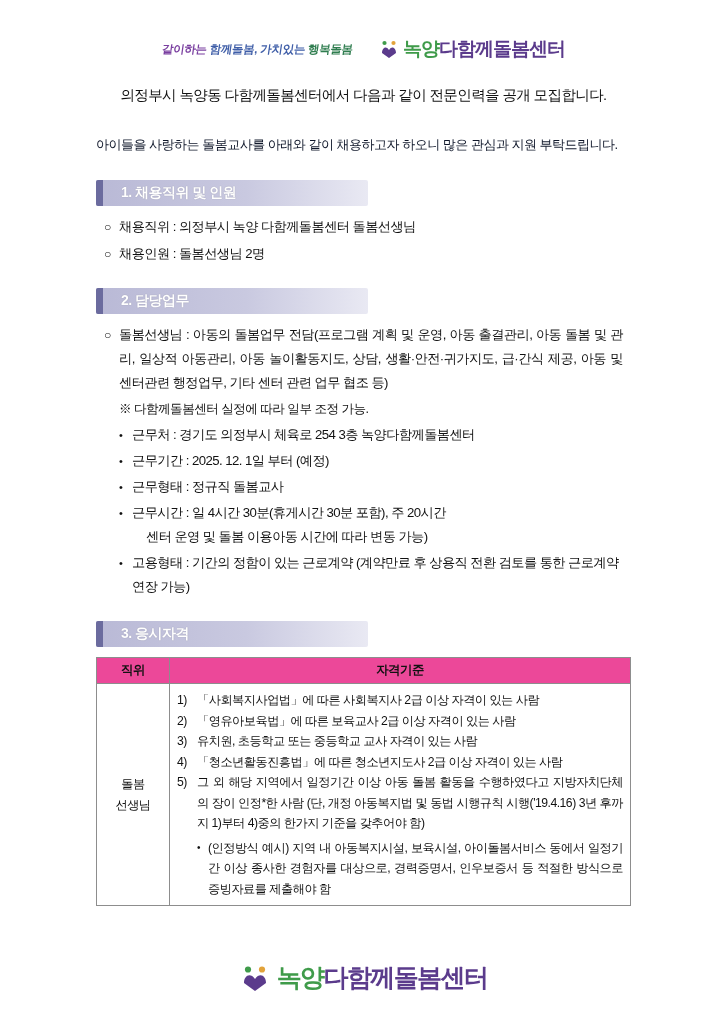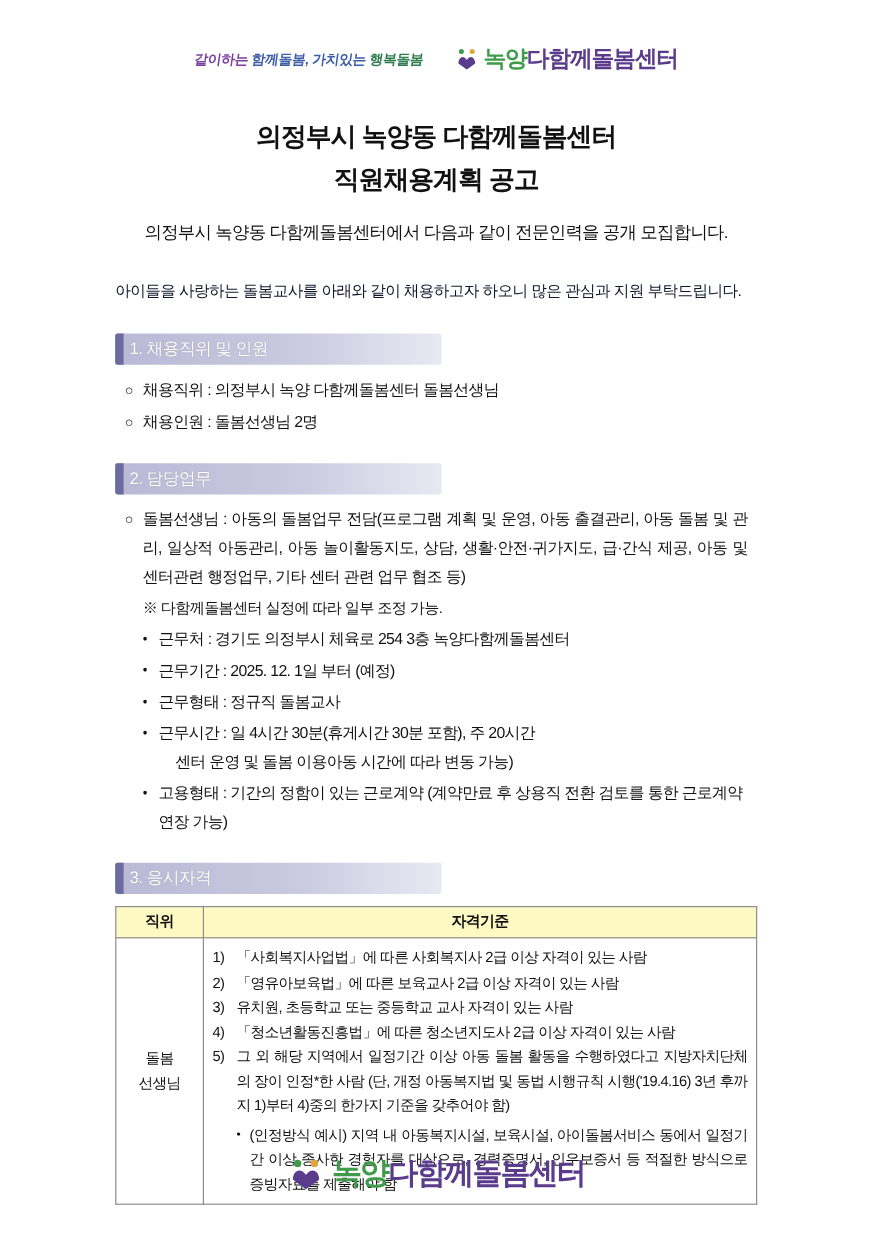--- a/index.html
+++ b/index.html
@@ -108,24 +108,24 @@
     position: relative;
   }
   .sec-bar .accent {
     width: 7px;
     height: 26px;
     background: #6b6b9e;
     border-radius: 2px 0 0 2px;
   }
   .sec-bar .sec-text {
     font-size: 14px;
-    font-weight: normal;
+    font-weight: bold;
     letter-spacing: -0.5px;
     color: #ffffff;
-    padding-left: 5px;
+    padding-left: 18px;
     text-shadow: 0 0 1px rgba(0,0,0,0.25);
   }
 
   
   .body-block {
     margin: 9px 104px 0 104px;
     font-size: 13.2px;
     line-height: 24px;
     letter-spacing: -0.55px;
     color: #111;
@@ -169,21 +169,21 @@
   .tbl-wrap {
     margin: 10px 96px 0 96px;
   }
   table.q {
     width: 100%;
     border-collapse: collapse;
     font-size: 12.2px;
     letter-spacing: -0.5px;
   }
   table.q th {
-    background: #fef9c3;
+    background: #ec4899;
     border: 1px solid #8d8d8d;
     font-weight: bold;
     padding: 4px 2px;
     font-size: 12.4px;
     color: #111;
   }
   table.q td {
     border: 1px solid #8d8d8d;
     padding: 6px 7px;
     vertical-align: middle;
@@ -254,24 +254,20 @@
           <circle cx="5.5" cy="4" r="2.1" fill="#3f9b4a"></circle>
           <circle cx="14.5" cy="4" r="2.1" fill="#e2a33a"></circle>
         </svg>
       </span>
       <span class="brand-text">
         <span class="g">녹양</span><span class="p">다함께돌봄센터</span>
       </span>
     </div>
   </div>
 
-  <div class="title-block">
-    <div class="title-line">의정부시 녹양동 다함께돌봄센터</div>
-    <div class="title-line">직원채용계획 공고</div>
-  </div>
 
   <div class="intro">의정부시 녹양동 다함께돌봄센터에서 다음과 같이 전문인력을 공개 모집합니다.</div>
   <div class="lead">아이들을 사랑하는 돌봄교사를 아래와 같이 채용하고자 하오니 많은 관심과 지원 부탁드립니다.</div>
 
   <div class="sec-bar">
     <span class="accent"></span>
     <span class="sec-text">1. 채용직위 및 인원</span>
   </div>
   <div class="body-block">
     <div class="row-circle">

